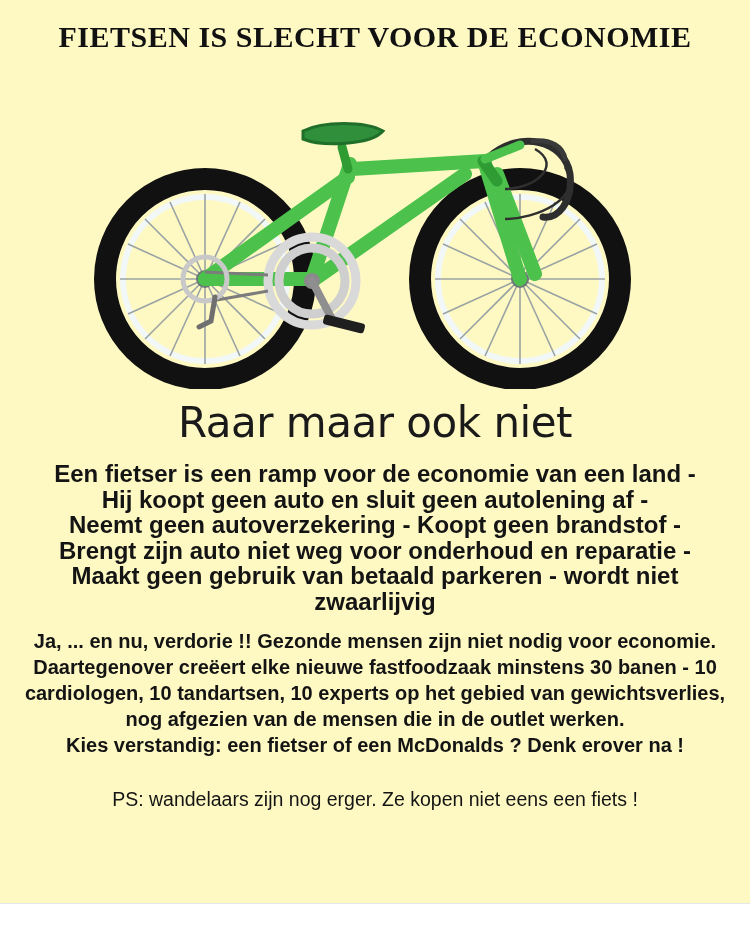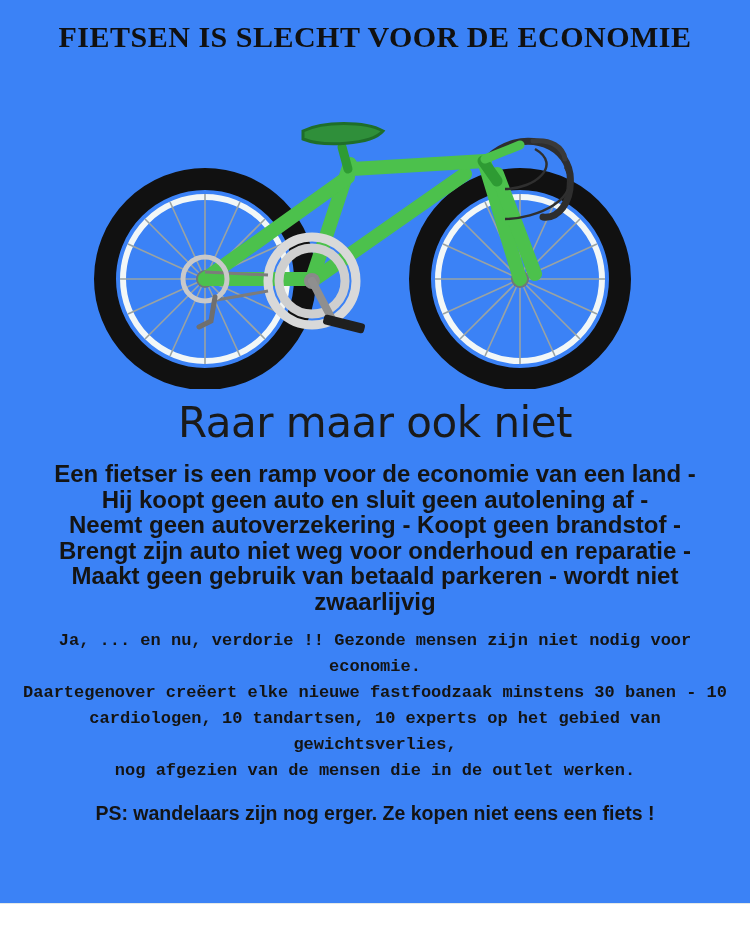--- a/index.html
+++ b/index.html
@@ -10,21 +10,21 @@
   body {
     width: 750px;
     height: 926px;
     font-family: "Liberation Sans", sans-serif;
     overflow: hidden;
   }
   .poster {
     position: relative;
     width: 750px;
     height: 926px;
-    background: #3b82f6;
+    background: #fef9c3;
     box-sizing: border-box;
     display: flex;
     flex-direction: column;
     align-items: center;
   }
   .headline {
     margin-top: 20px;
     font-family: "Liberation Serif", serif;
     font-weight: bold;
     font-size: 30px;
@@ -60,29 +60,29 @@
   }
   .block-1 {
     margin-top: 14px;
     font-size: 24px;
     font-weight: bold;
     line-height: 25.5px;
     font-family: "Liberation Sans", sans-serif;
   }
   .block-2 {
     margin-top: 14px;
-    font-size: 17px;
+    font-size: 20px;
     font-weight: bold;
     line-height: 26px;
-    font-family: Liberation Mono, monospace;
+    font-family: Liberation Sans, sans-serif;
   }
   .block-3 {
-    margin-top: 16px;
+    margin-top: 28px;
     font-size: 19.5px;
-    font-weight: bold;
+    font-weight: normal;
     line-height: 26px;
     font-family: "Liberation Sans", sans-serif;
   }
   .line {
     display: block;
   }
   .bottom-strip {
     position: absolute;
     left: 0;
     bottom: 0;
@@ -210,20 +210,21 @@
     <span class="line">Neemt geen autoverzekering - Koopt geen brandstof -</span>
     <span class="line">Brengt zijn auto niet weg voor onderhoud en reparatie -</span>
     <span class="line">Maakt geen gebruik van betaald parkeren - wordt niet zwaarlijvig</span>
   </div>
 
   <div class="block block-2">
     <span class="line">Ja, ... en nu, verdorie !! Gezonde mensen zijn niet nodig voor economie.</span>
     <span class="line">Daartegenover creëert elke nieuwe fastfoodzaak minstens 30 banen - 10</span>
     <span class="line">cardiologen, 10 tandartsen, 10 experts op het gebied van gewichtsverlies,</span>
     <span class="line">nog afgezien van de mensen die in de outlet werken.</span>
+    <span class="line">Kies verstandig: een fietser of een McDonalds ?   Denk erover na !</span>
   </div>
 
   <div class="block block-3">
     <span class="line">PS: wandelaars zijn nog erger. Ze kopen niet eens een fiets !</span>
   </div>
 
   <div class="bottom-strip"></div>
 </div>
 
 </body></html>

